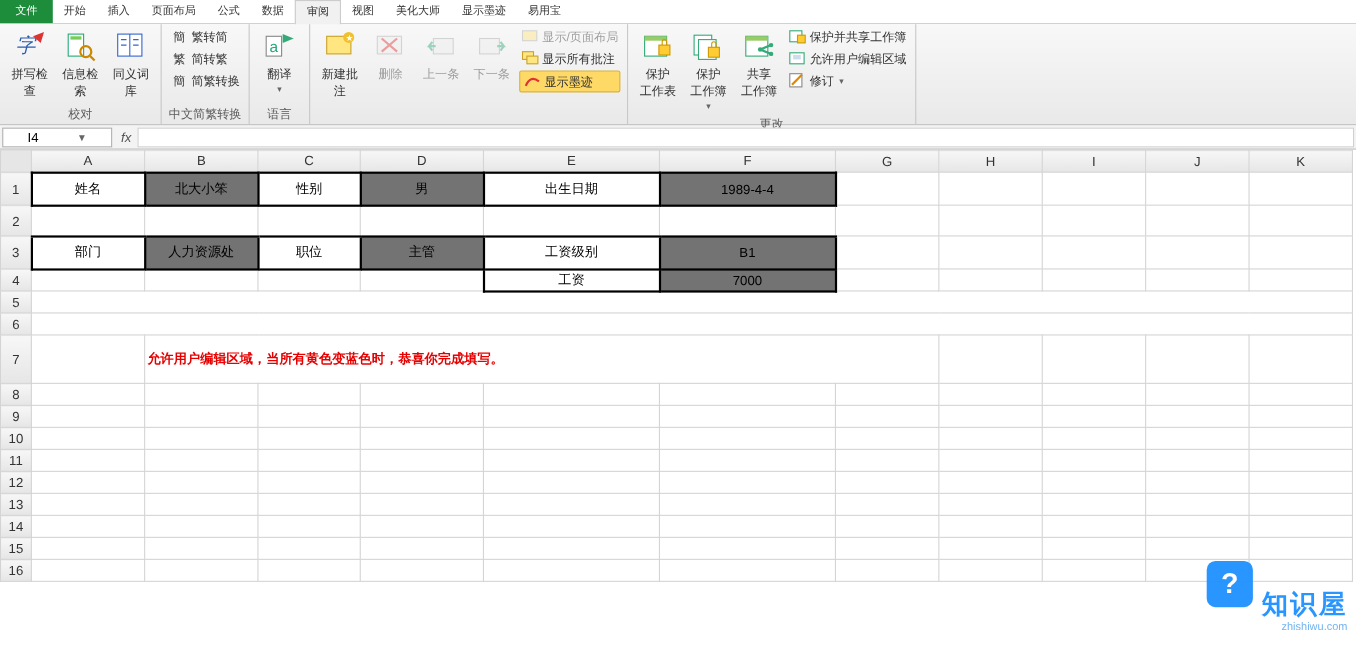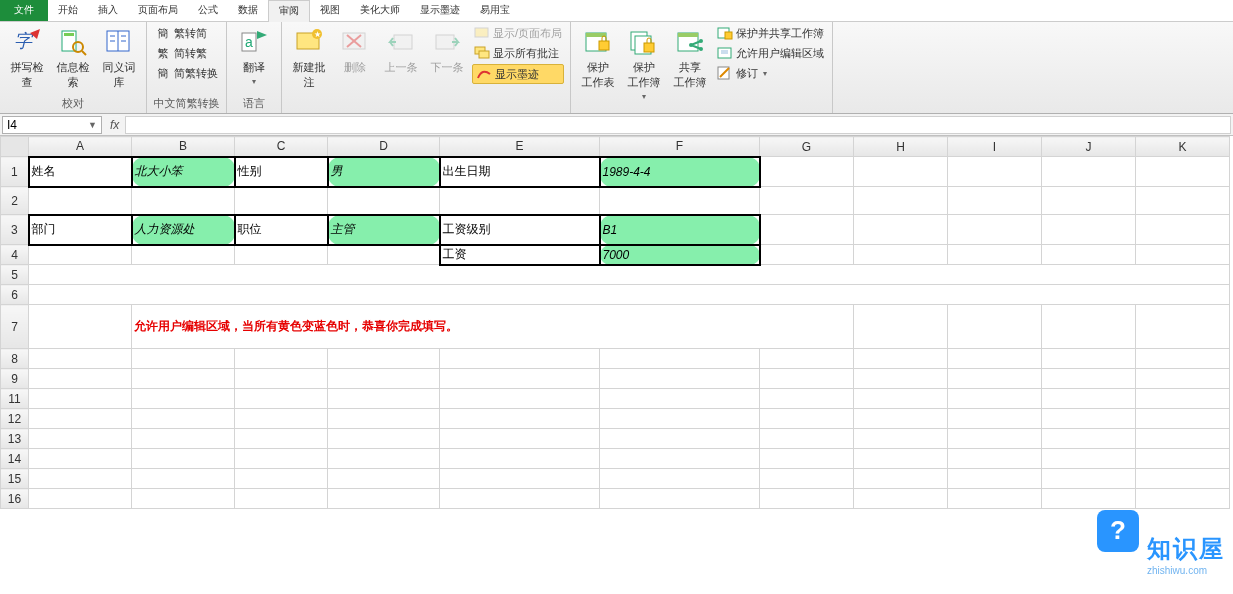--- a/index.html
+++ b/index.html
@@ -19,51 +19,51 @@
 .bigbtn { display: flex; flex-direction: column; align-items: center; justify-content: flex-start; width: 42px; padding: 2px; cursor: pointer; font-size: 11px; text-align: center; color: #333; gap: 2px; }
 .bigbtn .ic { width: 32px; height: 32px; display: flex; align-items: center; justify-content: center; }
 .smallrow { display: flex; align-items: center; gap: 3px; padding: 1px 2px; font-size: 11px; cursor: pointer; color: #333; white-space: nowrap; }
 .smallrow .ic { width: 16px; height: 16px; display: flex; align-items: center; justify-content: center; }
 .col { display: flex; flex-direction: column; gap: 2px; }
 .highlight { background: #ffd966; border: 1px solid #d8b23a; border-radius: 2px; padding: 1px 3px; }
 .disabled { opacity: 0.45; }
 
 
 .fbar { display: flex; align-items: center; height: 22px; border-bottom: 1px solid #c0c0c0; background: #f3f3f3; }
-.namebox { width: 100px; background: #fff; border: 1px solid #b0b0b0; margin: 0 2px; padding: 1px 4px; font-size: 12px; display: flex; justify-content: center; align-items: center; }
+.namebox { width: 100px; background: #fff; border: 1px solid #b0b0b0; margin: 0 2px; padding: 1px 22px; font-size: 12px; display: flex; justify-content: center; align-items: center; }
 .namebox .dd { margin-left: auto; color: #666; font-size: 9px; }
 .fx { padding: 0 6px; font-style: italic; color: #555; }
 .finput { flex: 1; background: #fff; border: 1px solid #d0d0d0; height: 18px; margin-right: 2px; }
 
 
 .grid-wrap { position: relative; }
 table.grid { border-collapse: collapse; table-layout: fixed; }
 .grid th, .grid td { border: 1px solid #d4d4d4; font-size: 12px; }
 .grid thead th { background: linear-gradient(#f7f7f7,#e6e6e6); height: 20px; font-weight: normal; color: #333; text-align: center; }
 .grid thead th.corner { background: #e6e6e6; width: 28px; }
 .rowh { background: linear-gradient(#f7f7f7,#e6e6e6); text-align: center; width: 28px; color: #333; }
 .grid td { height: 20px; padding: 0 2px; }
 
 
-.cell { font-size: 16px; border-radius: 12px; }
+.cell { text-align: center; font-size: 16px; }
 .black-border { border: 2px solid #000 !important; }
-.blue { background: #86efac; font-style: italic; }
+.blue { background: #737373; }
 .row1 td.cell, .row3 td.cell { height: 30px; }
 .r2 td.cell { height: 28px; }
 .r4 td.cell { height: 14px; }
 
 .note { color: #e60000; font-weight: bold; font-size: 16px; padding-left: 20px; }
 .row7 td { height: 44px; vertical-align: middle; }
 
 
 .logo { position: absolute; right: 8px; bottom: 18px; display: flex; align-items: center; gap: 8px; opacity: 0.95; }
 .logo-icon { width: 42px; height: 42px; border-radius: 8px; background: #1e90ff; display: flex; align-items: center; justify-content: center; color: #fff; font-size: 26px; font-weight: bold; }
 .logo-txt { color: #1e90ff; }
 .logo-txt .cn { font-size: 24px; font-weight: bold; letter-spacing: 2px; margin-top: 48px; }
-.logo-txt .en { font-size: 10px; color: #6ab0ef; }
+.logo-txt .en { font-size: 10px; color: #6ab0ef; text-align: right; }
 
 svg { display: block; }
 </style>
 </head>
 <body>
 
 <div class="tabs">
   <div class="tab file">文件</div>
   <div class="tab">开始</div>
   <div class="tab">插入</div>
@@ -290,20 +290,21 @@
               <svg width="16" height="16">
                 <rect x="1" y="2" width="11" height="12" fill="#fff" stroke="#888"></rect>
                 <path d="M3 12 L12 3" stroke="#d80" stroke-width="2"></path>
               </svg>
             </span>
             <span>修订</span>
             <span style="font-size:8px;color:#666;margin-left:2px">▾</span>
           </div>
       </div>
     </div>
+    <div class="group-label">更改</div>
   </div>
 </div>
 
 <div class="fbar">
   <div class="namebox">
     <span>I4</span>
     <span class="dd">▼</span>
   </div>
   <span class="fx">fx</span>
   <div class="finput"></div>
@@ -437,20 +438,34 @@
           <td></td>
           <td></td>
           <td></td>
           <td></td>
           <td></td>
           <td></td>
           <td></td>
           <td></td>
         </tr>
     <tr>
+          <td class="rowh">10</td>
+          <td></td>
+          <td></td>
+          <td></td>
+          <td></td>
+          <td></td>
+          <td></td>
+          <td></td>
+          <td></td>
+          <td></td>
+          <td></td>
+          <td></td>
+        </tr>
+    <tr>
           <td class="rowh">11</td>
           <td></td>
           <td></td>
           <td></td>
           <td></td>
           <td></td>
           <td></td>
           <td></td>
           <td></td>
           <td></td>

